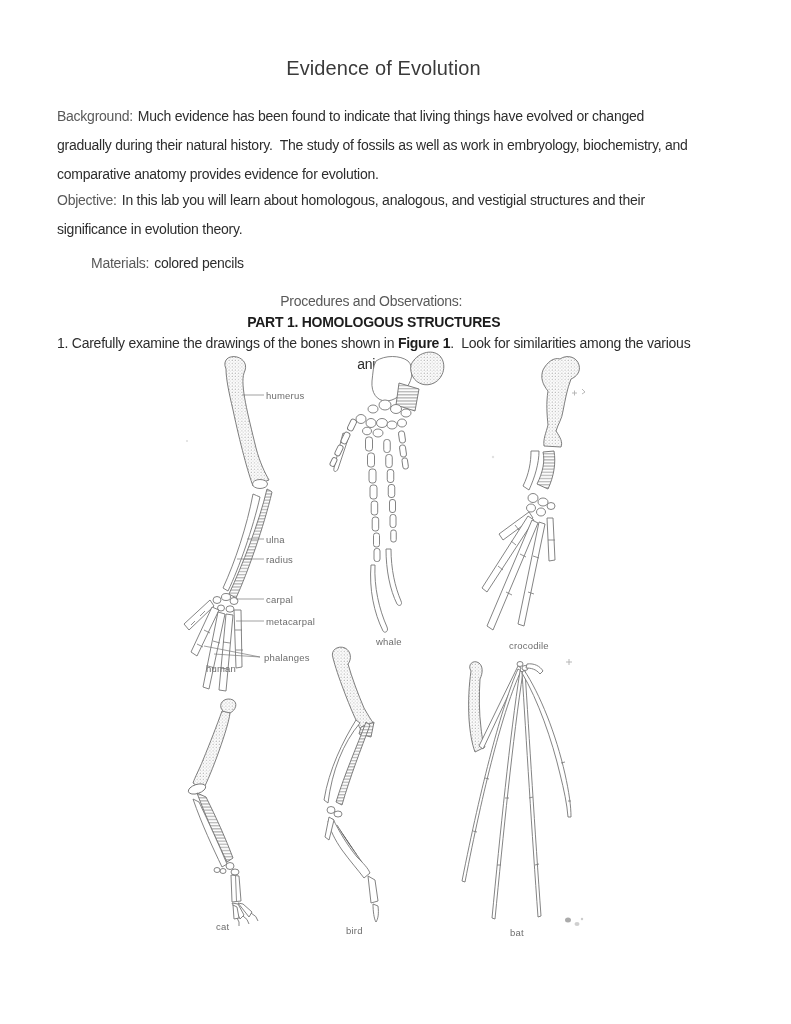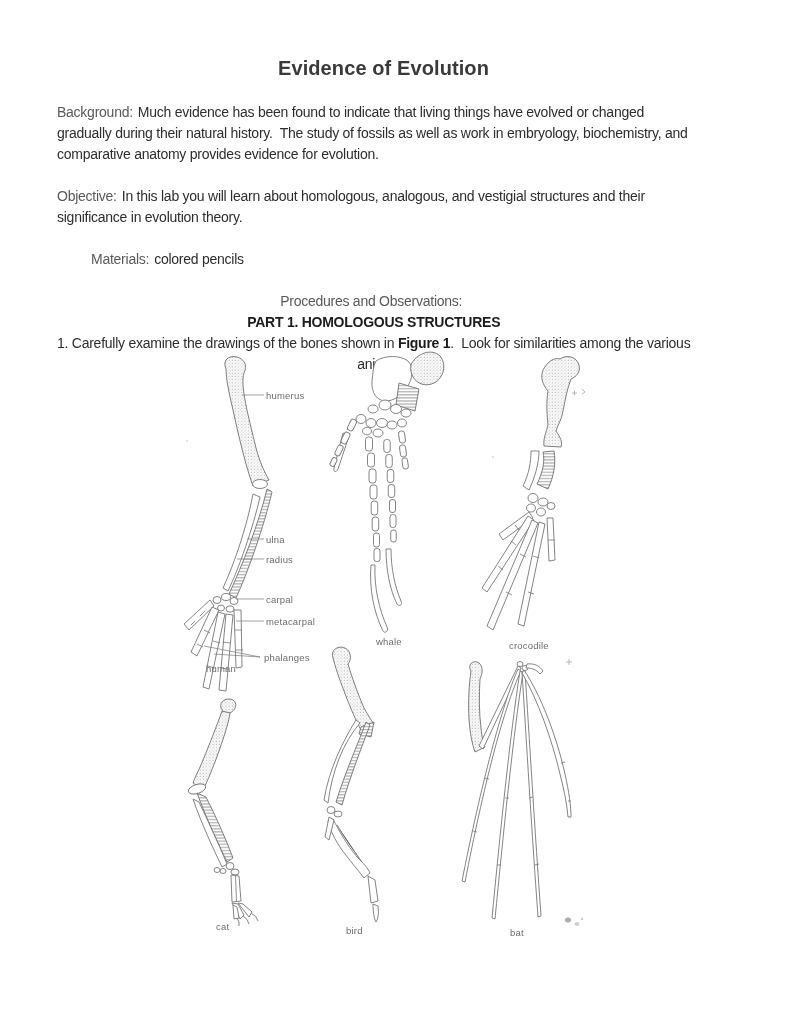--- a/index.html
+++ b/index.html
@@ -1,20 +1,20 @@
 <!DOCTYPE html>
 <html><head>
 <meta charset="utf-8">
 <style>
   html,body{margin:0;padding:0;background:#ffffff;}
   .page{position:relative;width:791px;height:1024px;background:#ffffff;overflow:hidden;
         font-family:"Liberation Sans",sans-serif;color:#2d2d2d;}
   .doc-title{position:absolute;top:57px;left:0;width:767px;text-align:center;
-        font-size:20px;font-weight:700;color:#3a3a3a;letter-spacing:0.1px;}
-  .para{position:absolute;left:57px;font-size:14px;line-height:21px;letter-spacing:-0.25px;
+        font-size:20px;font-weight:400;color:#3a3a3a;letter-spacing:0.1px;}
+  .para{position:absolute;left:57px;font-size:14px;line-height:29px;letter-spacing:-0.25px;
         white-space:pre;color:#2d2d2d;}
   .light-label{color:#595959;margin-right:5px;}
   .p-background{top:102px;}
   .p-objective{top:186px;}
   .p-materials{top:249px;margin-left:34px;}
   .procedures-block{position:absolute;left:57px;top:291px;font-size:14px;line-height:21px;
         letter-spacing:-0.25px;white-space:pre;text-align:center;}
   .part-heading{font-weight:700;color:#1c1c1c;}
   .step{padding-left:17px;text-indent:-17px;}
   .bold-inline{font-weight:700;color:#1c1c1c;}

